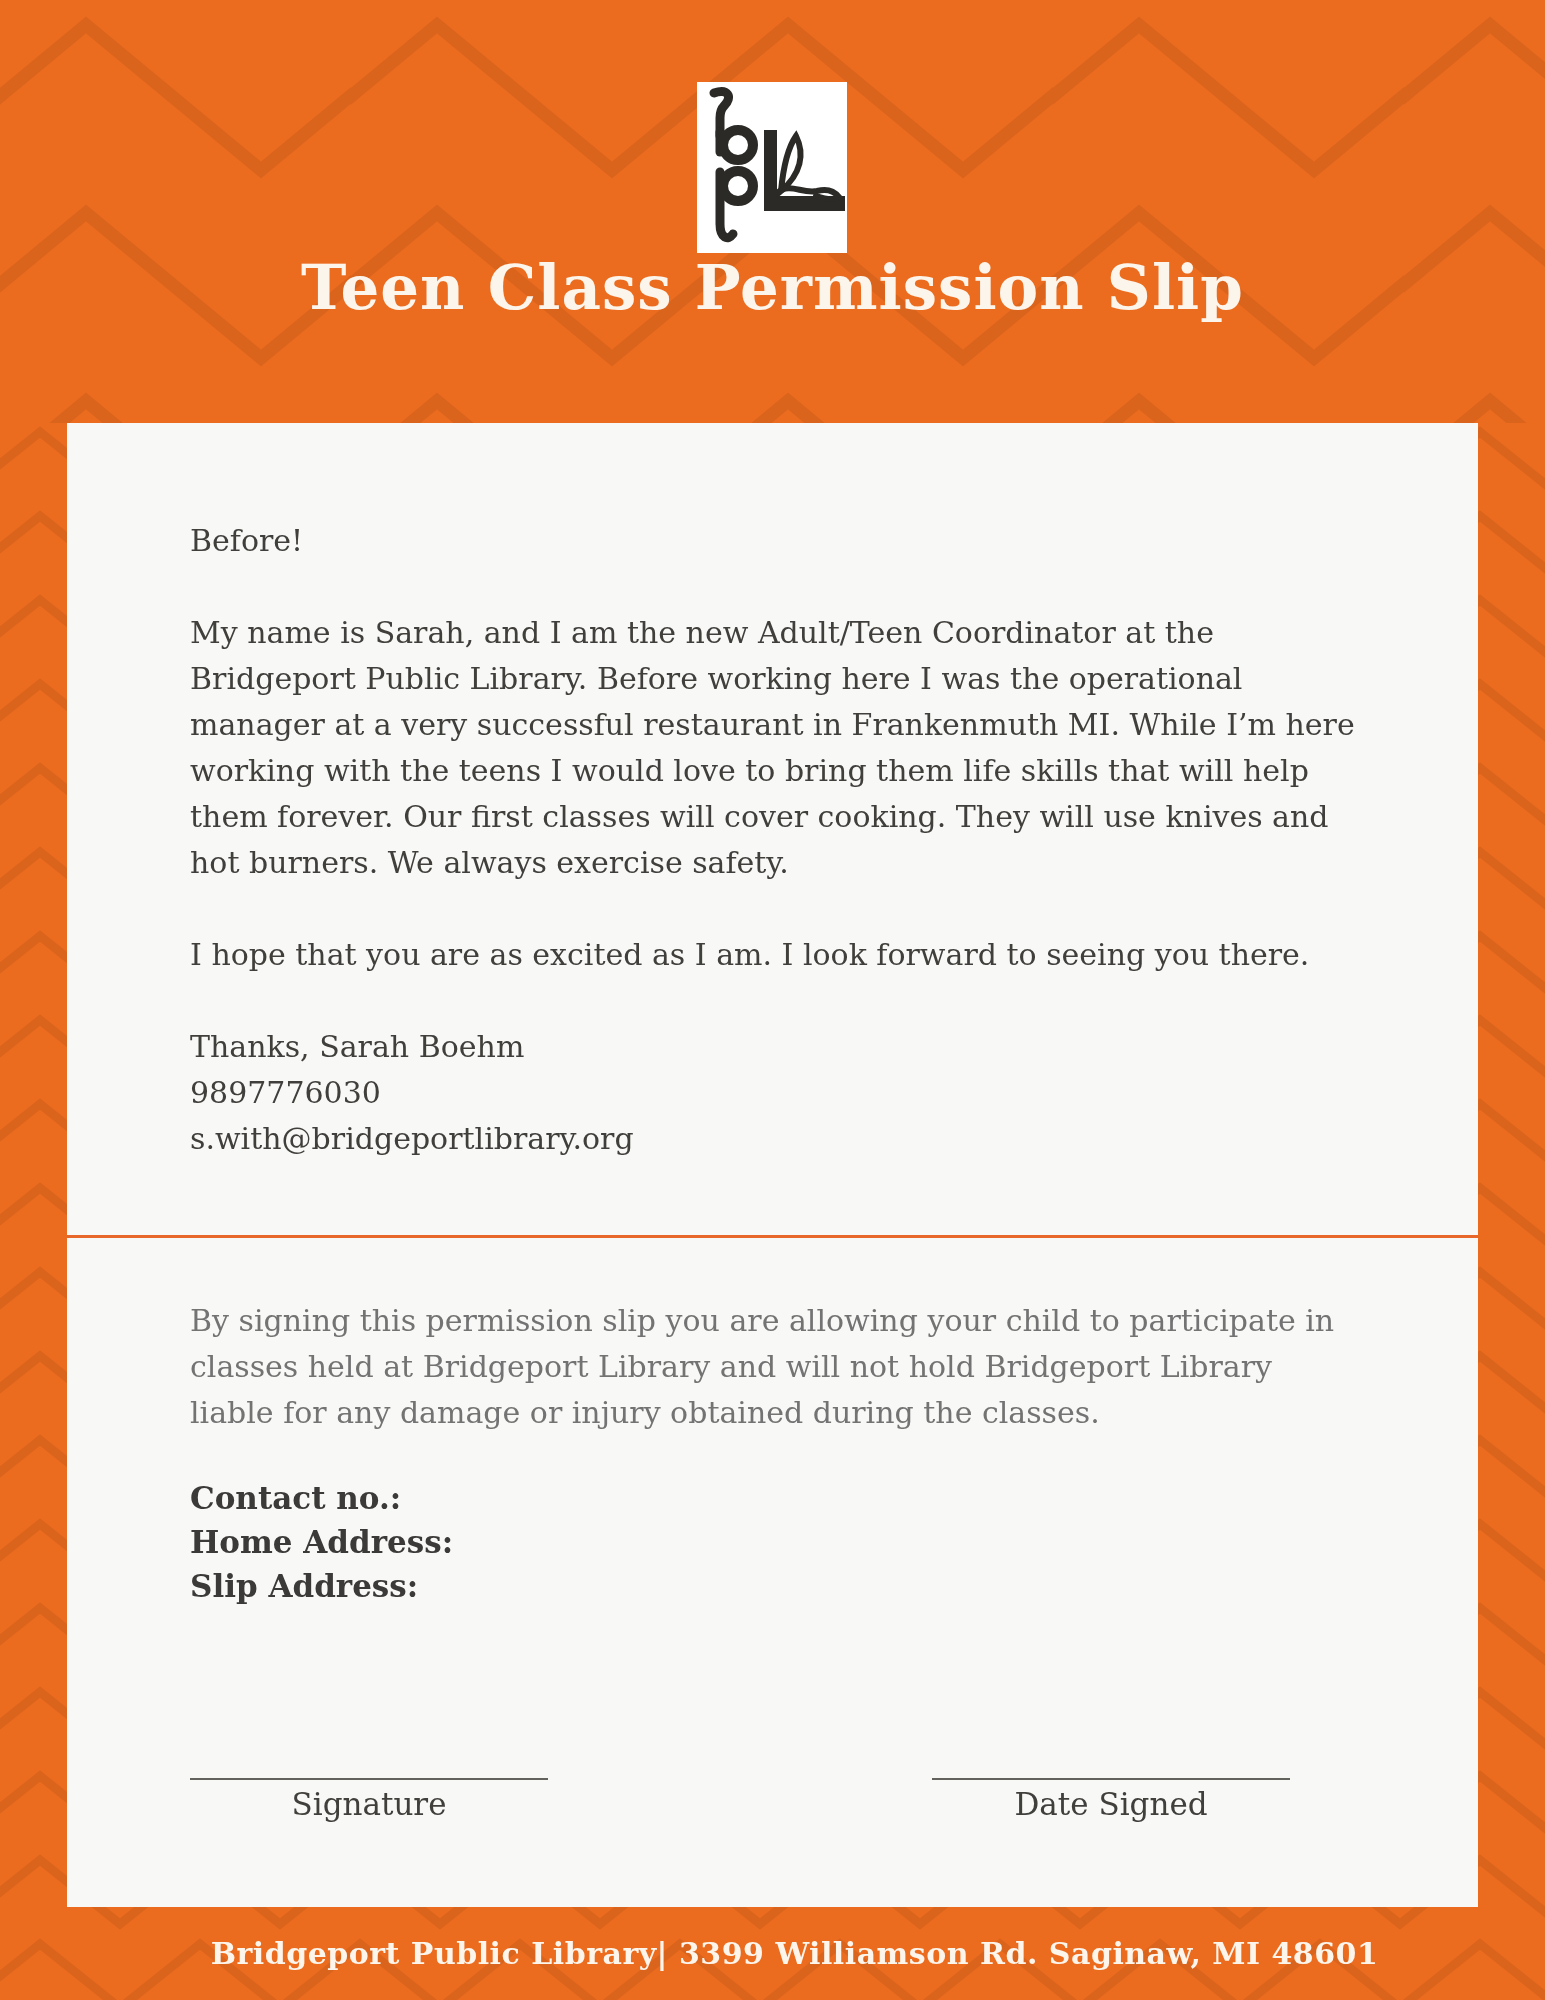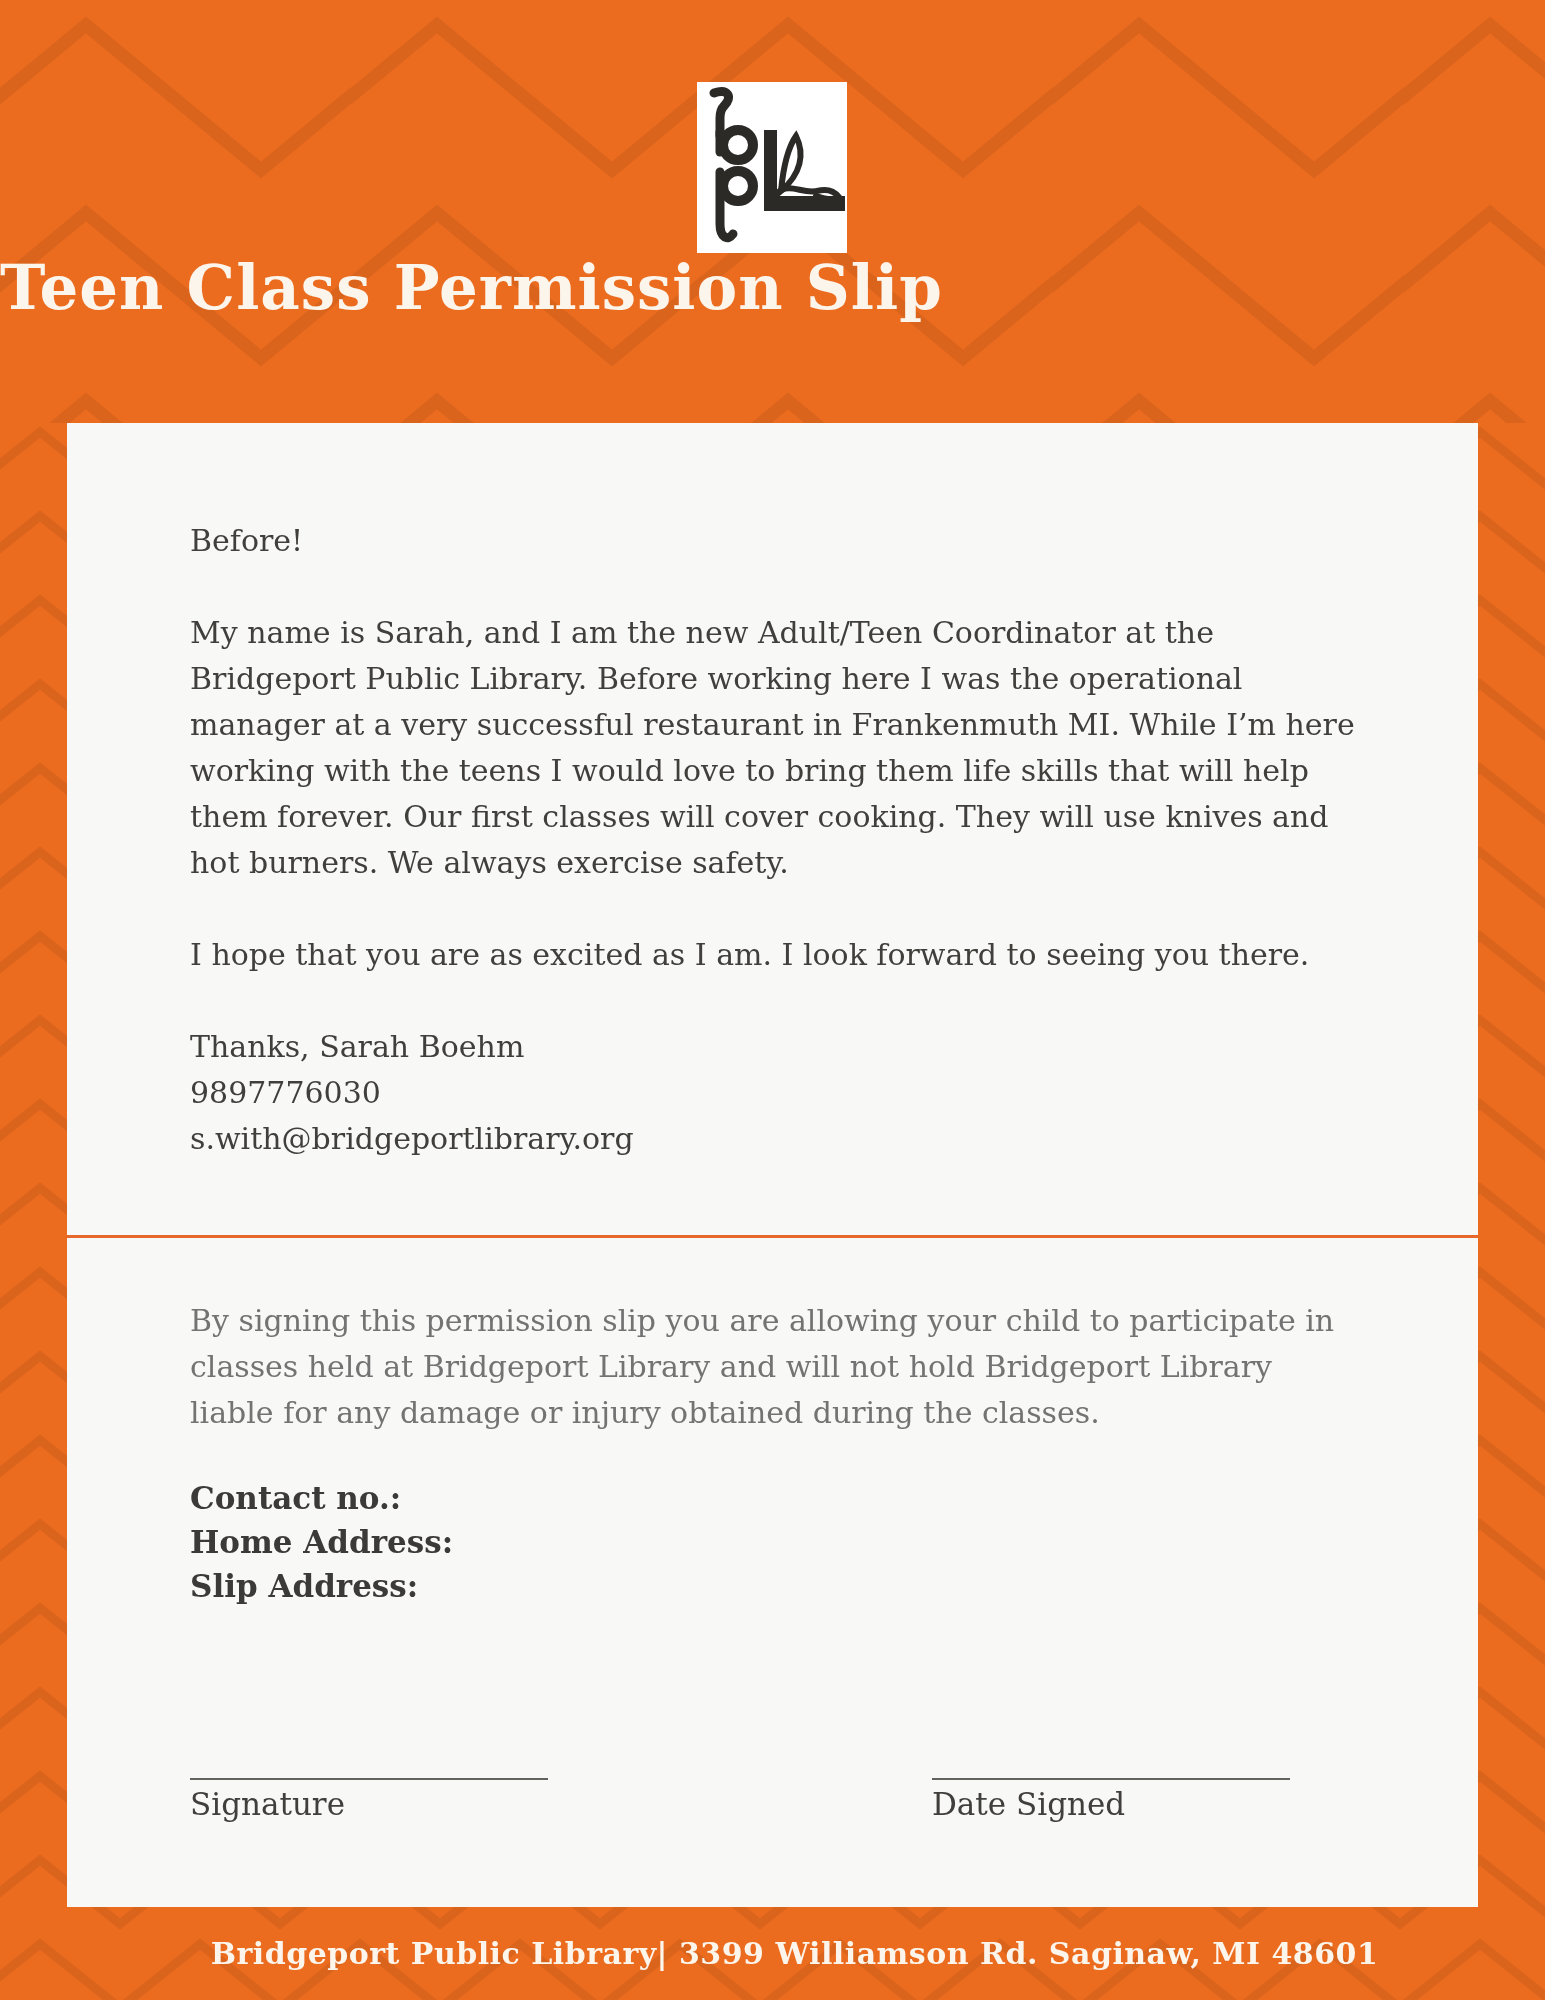--- a/index.html
+++ b/index.html
@@ -12,20 +12,21 @@
   }
   .bg-svg{position:absolute;left:0;top:0;}
 
   
   .logo-box{
     position:absolute;left:697px;top:82px;width:150px;height:171px;
     background:#ffffff;
   }
   .page-title{
     position:absolute;left:0;top:252px;width:1545px;
+    text-align:center;
     font-size:61px;font-weight:bold;color:#fcf5ec;
     letter-spacing:1px;
   }
 
   
   .card{
     position:absolute;left:67px;top:423px;width:1411px;height:1484px;
     background:#f8f8f6;
     box-sizing:border-box;
   }
@@ -59,21 +60,21 @@
     font-size:30px;line-height:46px;color:#737373;
   }
   .fields{
     margin-top:40px;
     font-weight:bold;font-size:31px;line-height:44px;color:#3b3a38;
   }
   .sig-row{
     position:absolute;left:123px;right:188px;top:540px;
     display:flex;justify-content:space-between;
   }
-  .sig-block{width:358px;text-align:left;}
+  .sig-block{width:358px;text-align:center;}
   .sig-line{height:0;border-top:2px solid #63625c;}
   .sig-label{
     margin-top:6px;
     font-size:31px;color:#403f3c;
   }
 
   
   .footer{
     position:absolute;left:0;top:1907px;width:1545px;height:93px;
     display:flex;align-items:center;justify-content:center;padding-left:22px;

